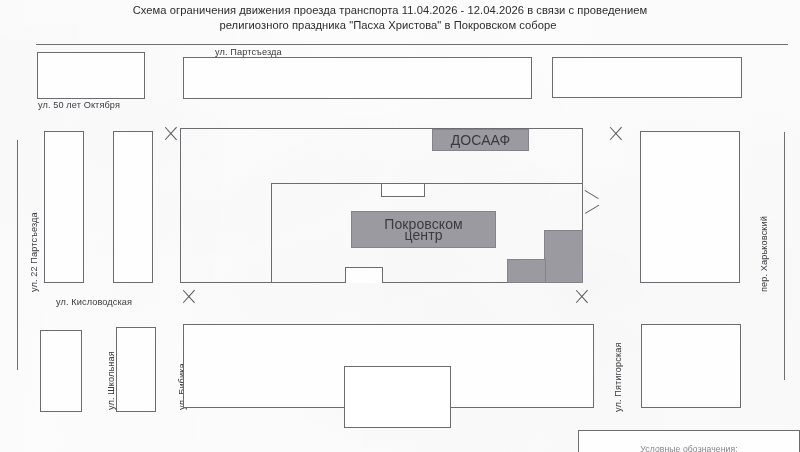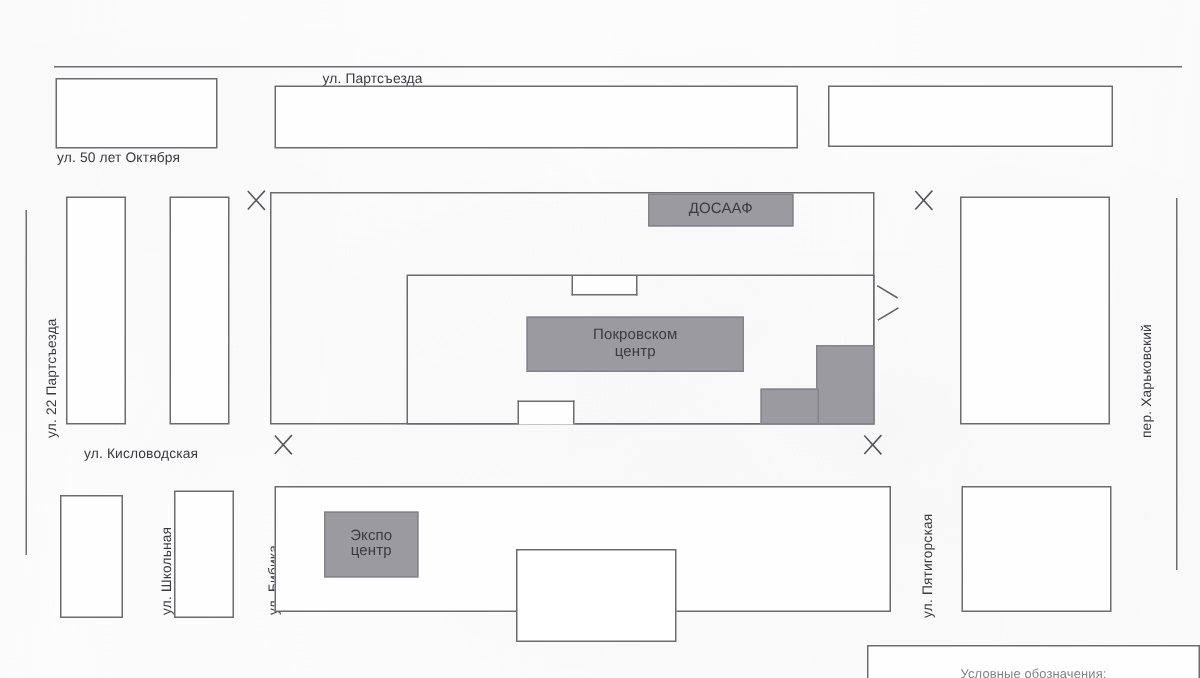--- a/index.html
+++ b/index.html
@@ -62,21 +62,21 @@
     border: 1px solid #83838a;
   }
 
   .shade-label {
     position: absolute;
     inset: 0;
     display: flex;
     flex-direction: column;
     align-items: center;
     justify-content: center;
-    font-size: 10px;
+    font-size: 14px;
     line-height: 10.5px;
     color: #3a3a40;
     text-align: right;
     letter-spacing: 0.1px;
   }
 
   
   .slabel {
     position: absolute;
     font-size: 9.2px;
@@ -158,20 +158,24 @@
     background: #fefefe;
   }
 </style>
 </head>
 <body>
 
 <div id="page">
 
   <div id="paper-grain"></div>
 
+  <div id="title">
+    <span class="ln">Схема ограничения движения проезда транспорта 11.04.2026 - 12.04.2026 в связи с проведением</span>
+    <span class="ln ln2">религиозного праздника "Пасха Христова" в Покровском соборе</span>
+  </div>
 
   <div class="rule-h" style="left:36px; top:44px; width:752px;"></div>
 
   <div class="blk" style="left:37px; top:52px; width:108px; height:47px;"></div>
 
   <div class="blk" style="left:183px; top:57px; width:349px; height:42px;"></div>
 
   <div class="blk" style="left:552px; top:57px; width:190px; height:41px;"></div>
 
   <div class="slabel" style="left:215px; top:47px;">ул. Партсъезда</div>
@@ -229,26 +233,20 @@
   <div class="blk" style="left:40px; top:330px; width:42px; height:82px;"></div>
 
   <div class="slabel vert" style="left:106px; top:410px;">ул. Школьная</div>
 
   <div class="blk" style="left:116px; top:327px; width:40px; height:85px;"></div>
 
   <div class="slabel vert" style="left:177px; top:410px;">ул. Бибика</div>
 
   <div class="blk" style="left:183px; top:324px; width:411px; height:84px;"></div>
 
-  <div class="shade" style="left:216px; top:341px; width:63px; height:44px;">
-    <span class="shade-label">
-      <span>Экспо</span>
-      <span>центр</span>
-    </span>
-  </div>
 
   <div class="blk" style="left:344px; top:366px; width:107px; height:62px; background:#ffffff;"></div>
 
   <div class="slabel vert" style="left:613px; top:412px;">ул. Пятигорская</div>
 
   <div class="blk" style="left:641px; top:324px; width:100px; height:84px;"></div>
 
   <div id="legend-box">
     <div id="legend-title">Условные обозначения:</div>
   </div>

